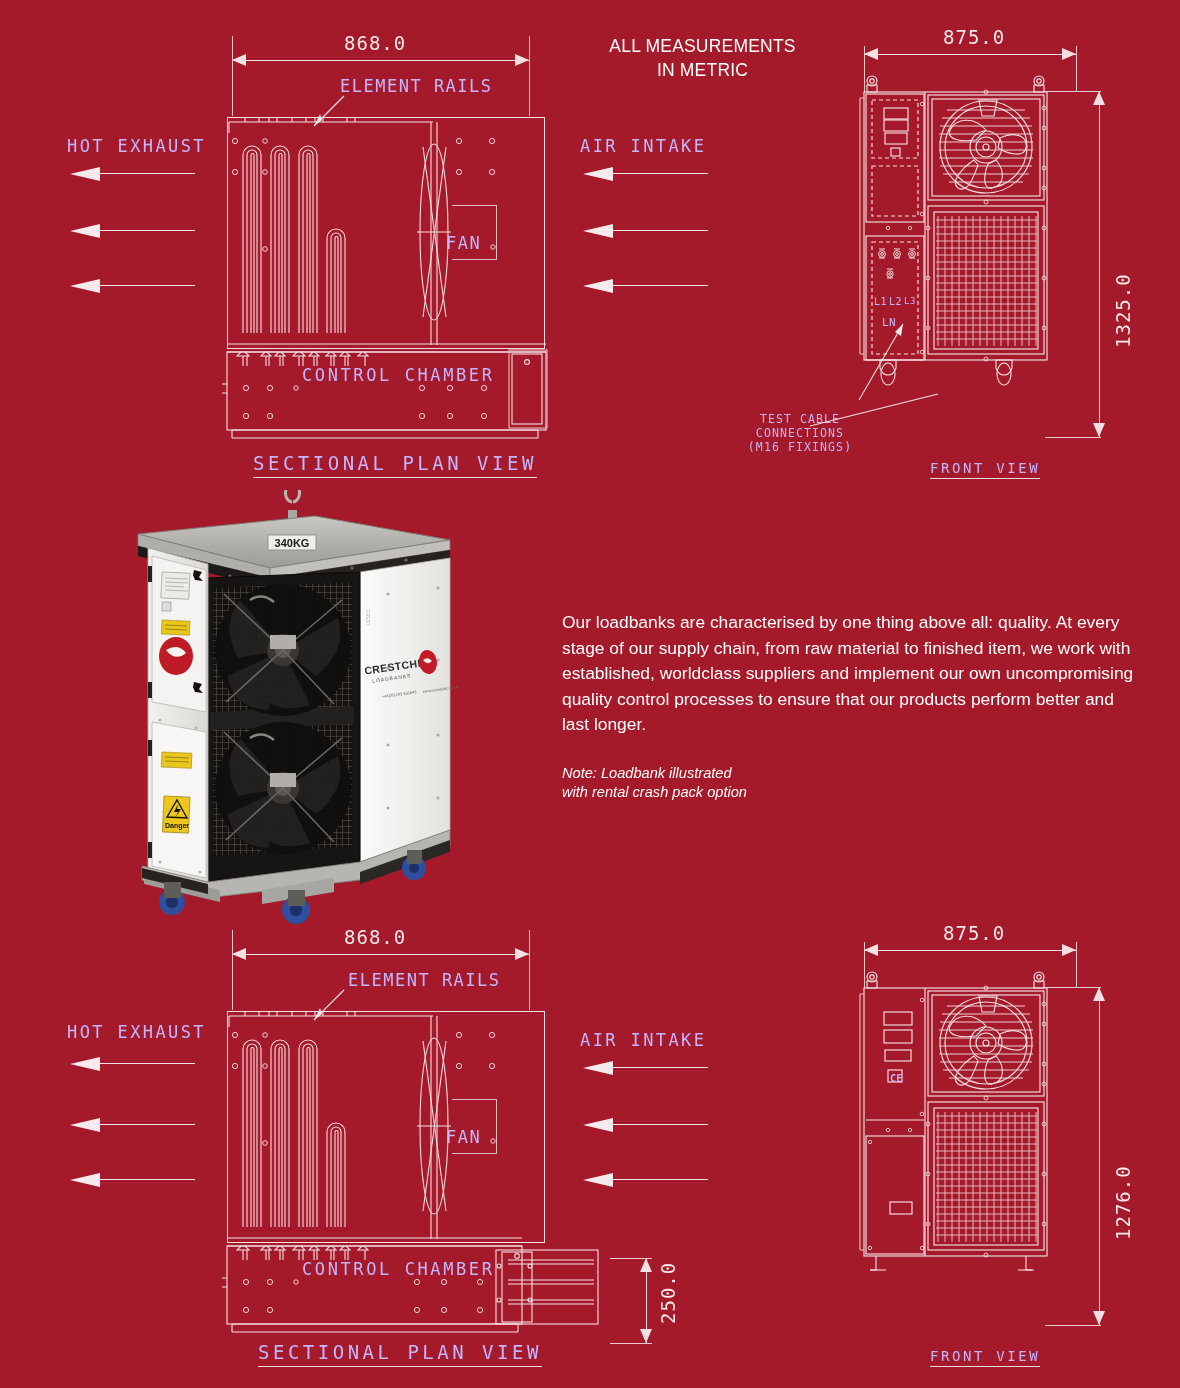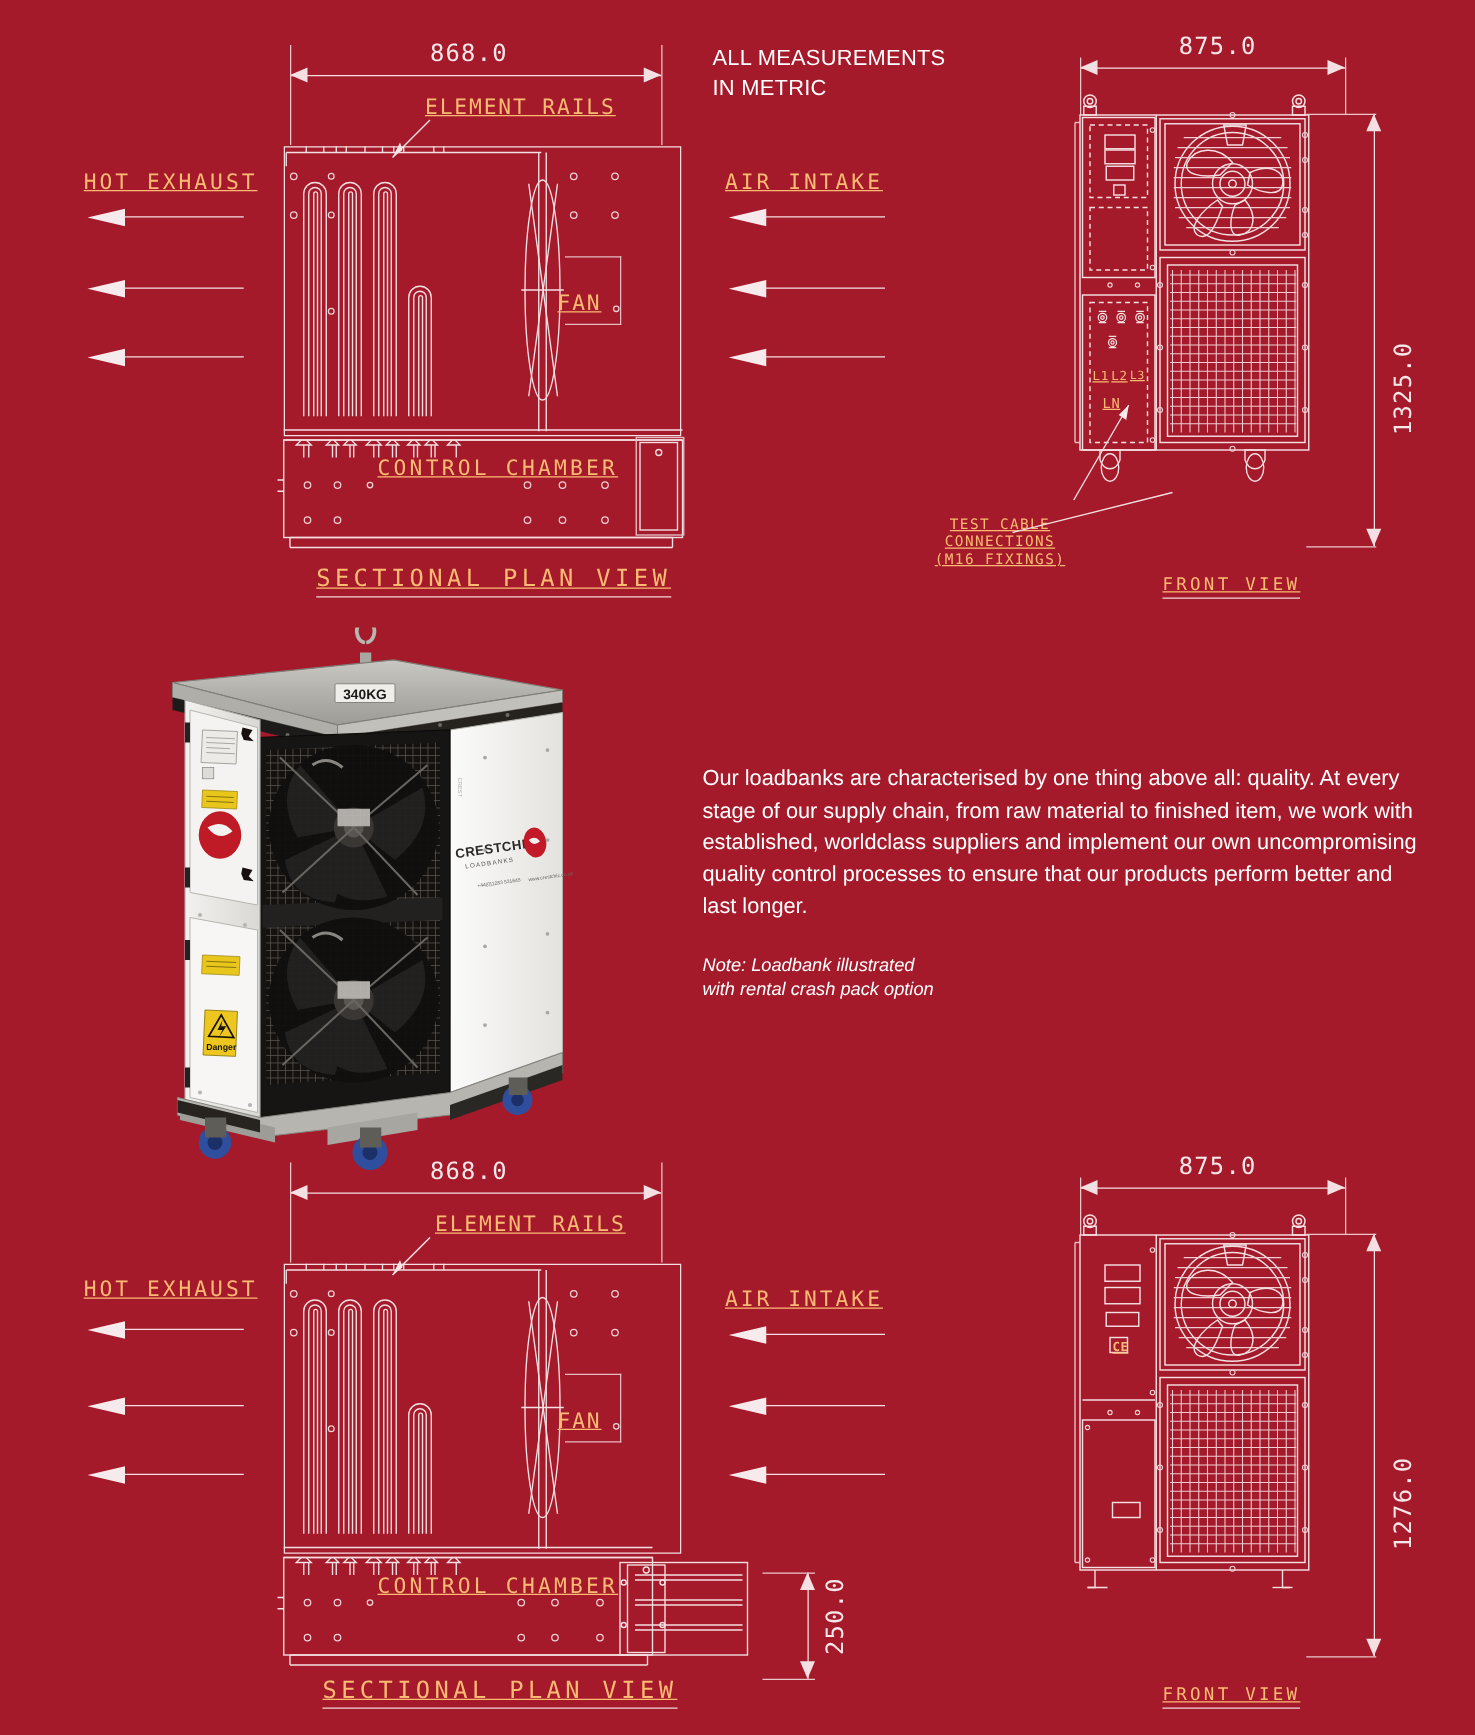--- a/index.html
+++ b/index.html
@@ -16,25 +16,24 @@
     overflow: hidden;
   }
   .page { position: relative; width: 1180px; height: 1388px; }
 
   
   .abs { position: absolute; }
 
   
   .cad-text {
     font-family: "DejaVu Sans Mono", "Liberation Mono", monospace;
-    color: #fdba74;
+    color: #c4b5fd;
     letter-spacing: 1.5px;
     font-weight: 400;
     white-space: nowrap;
-    text-decoration: underline;
   }
   .cad-dim {
     font-family: "DejaVu Sans Mono", "Liberation Mono", monospace;
     color: #f6e7e9;
     font-size: 19px;
     letter-spacing: 1px;
     white-space: nowrap;
   }
   .cad-label-lg { font-size: 17px; }
   .cad-title {
@@ -48,20 +47,21 @@
     letter-spacing: 2.6px;
     border-bottom: 1.1px solid #f0d9dc;
     padding-bottom: 2px;
   }
   .cad-small { font-size: 11.5px; letter-spacing: 1.1px; line-height: 14px; }
 
   .metric-note {
     font-family: "Liberation Sans", sans-serif;
     font-size: 17.5px;
     line-height: 24px;
+    text-align: center;
     color: #ffffff;
     white-space: pre-line;
     letter-spacing: .2px;
   }
 
   
   .ln  { background: #f4dfe2; position: absolute; }
   .ln-h { height: 1.2px; }
   .ln-thin { background: #e9c8cc; }
 
@@ -477,21 +477,21 @@
 (M16 FIXINGS)</div>
     <svg class="abs" style="left:118px;top:-8px;" width="140" height="42">
       <line x1="2" y1="36" x2="130" y2="4" stroke="#f4dfe2" stroke-width="1.1"></line>
     </svg>
   </div>
   <svg class="abs" style="left:855px;top:300px;" width="60" height="105">
     <line x1="4" y1="100" x2="48" y2="24" stroke="#f4dfe2" stroke-width="1.1"></line>
     <polygon points="48,24 40,32 46,36" fill="#f7eaec"></polygon>
   </svg>
 
-  <div class="photo-wrap" style="left:120px;top:502px;width:345px;height:440px;">
+  <div class="photo-wrap" style="left:120px;top:490px;width:345px;height:440px;">
     <svg class="photo-svg" width="345" height="440" viewBox="0 0 345 440">
       <defs>
         <linearGradient id="panelWhite" x1="0" y1="0" x2="1" y2="0">
           <stop offset="0%" stop-color="#f2f1ef"></stop>
             <stop offset="100%" stop-color="#d9d8d4"></stop>
         </linearGradient>
         <linearGradient id="sideWhite" x1="0" y1="0" x2="1" y2="0">
           <stop offset="0%" stop-color="#fbfbfa"></stop>
             <stop offset="100%" stop-color="#e3e2de"></stop>
         </linearGradient>

